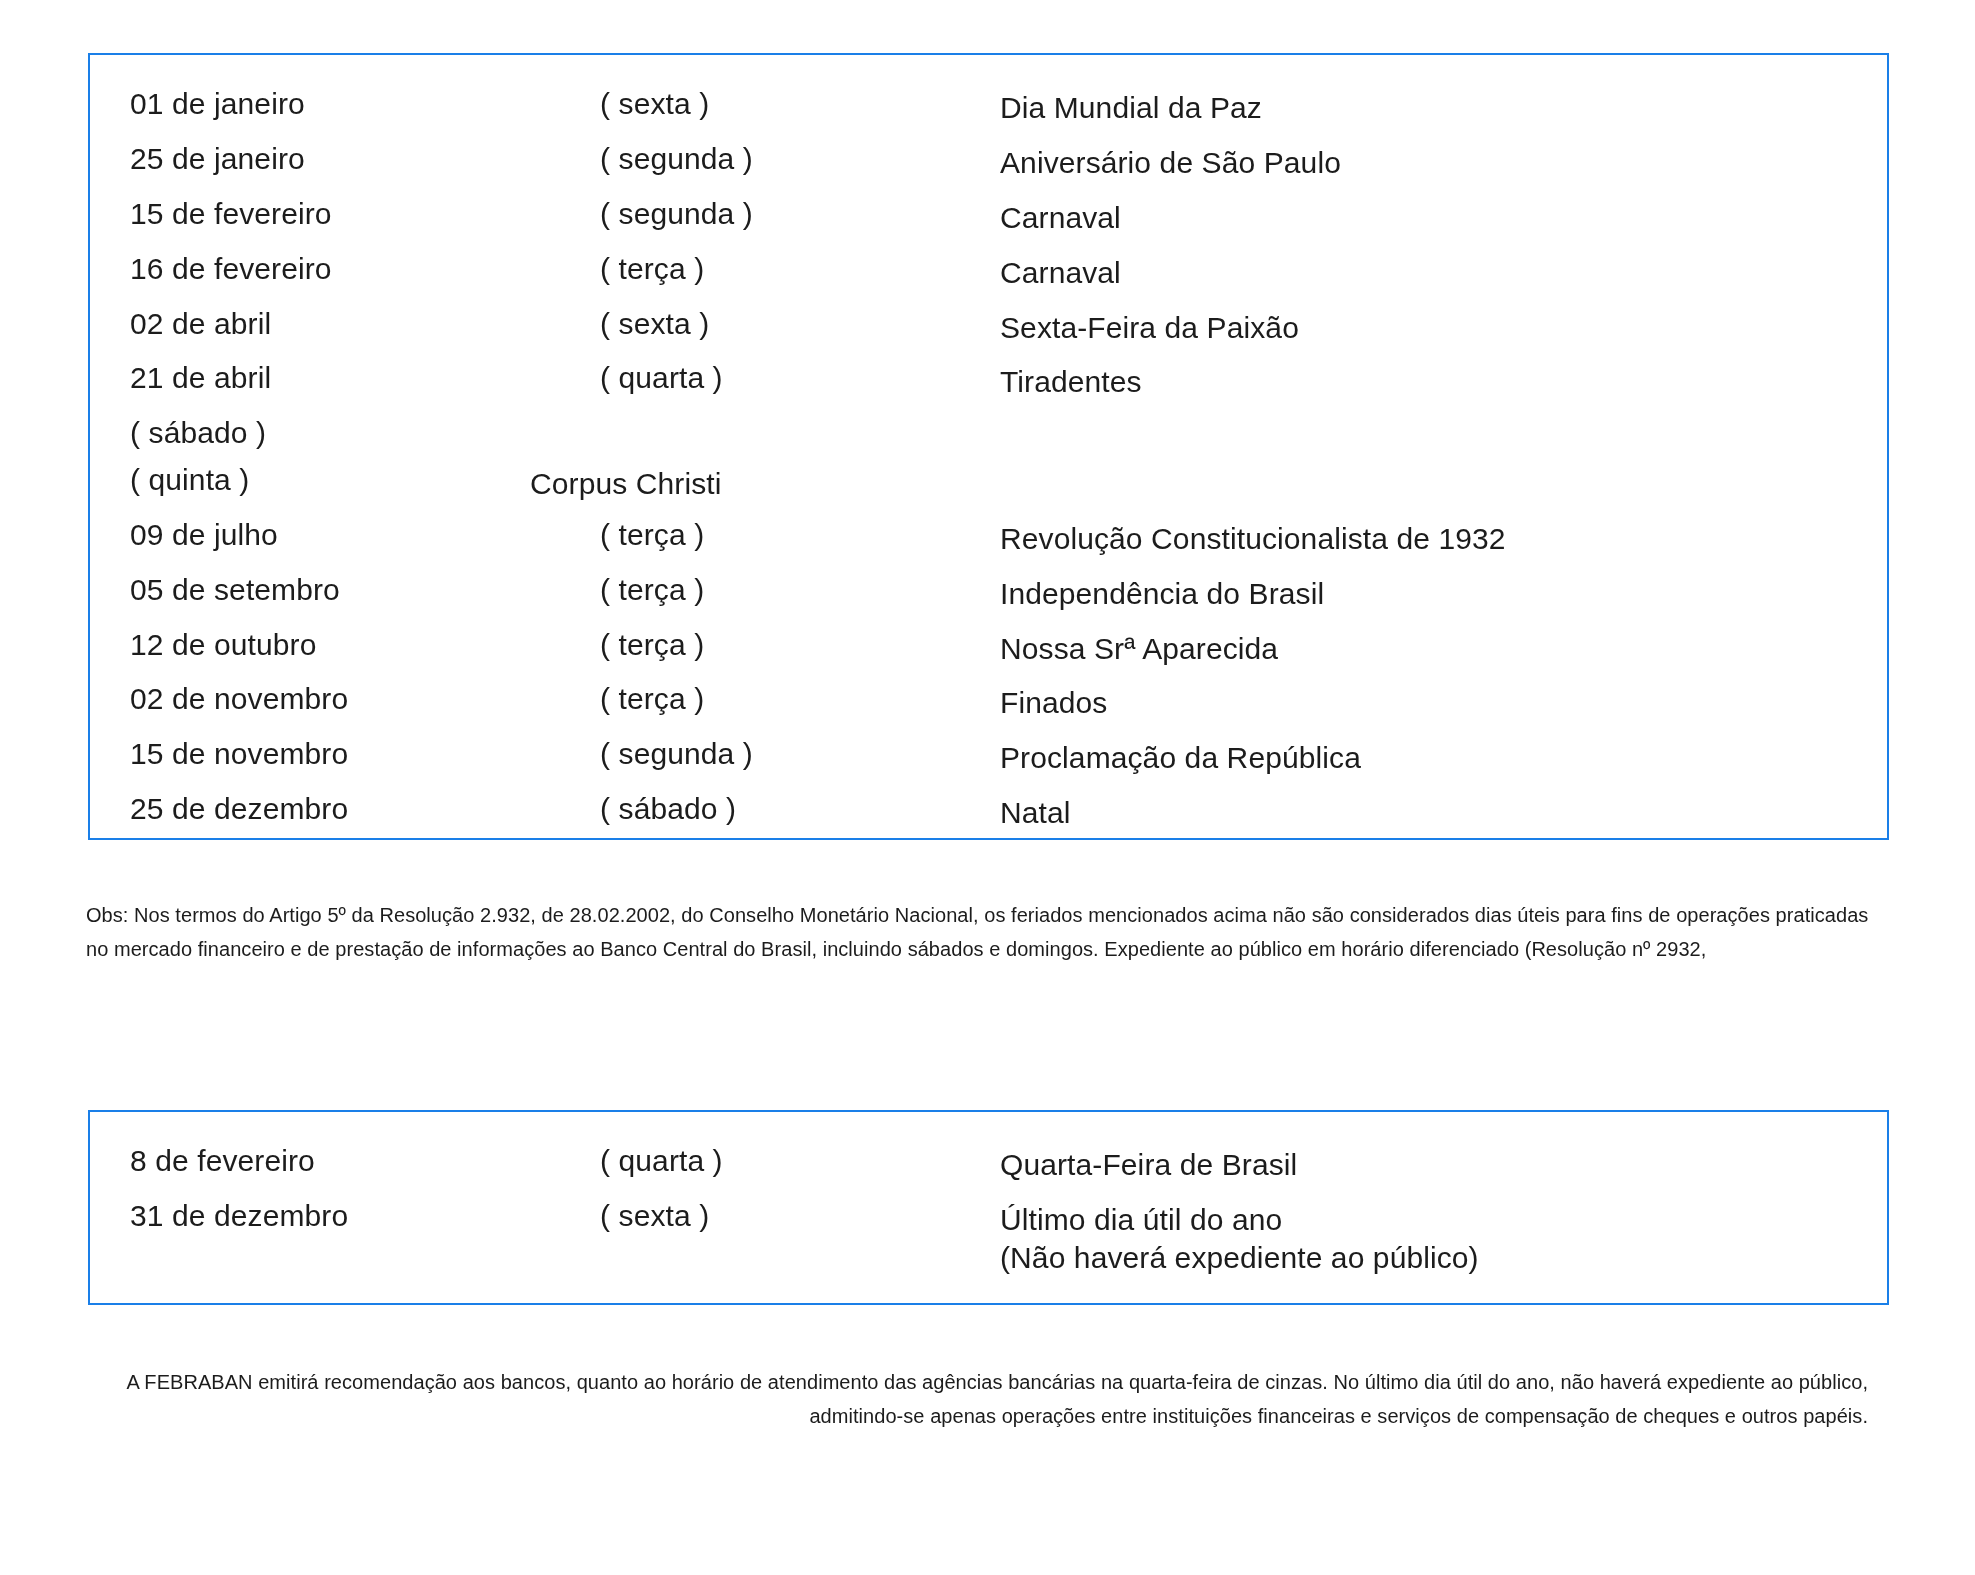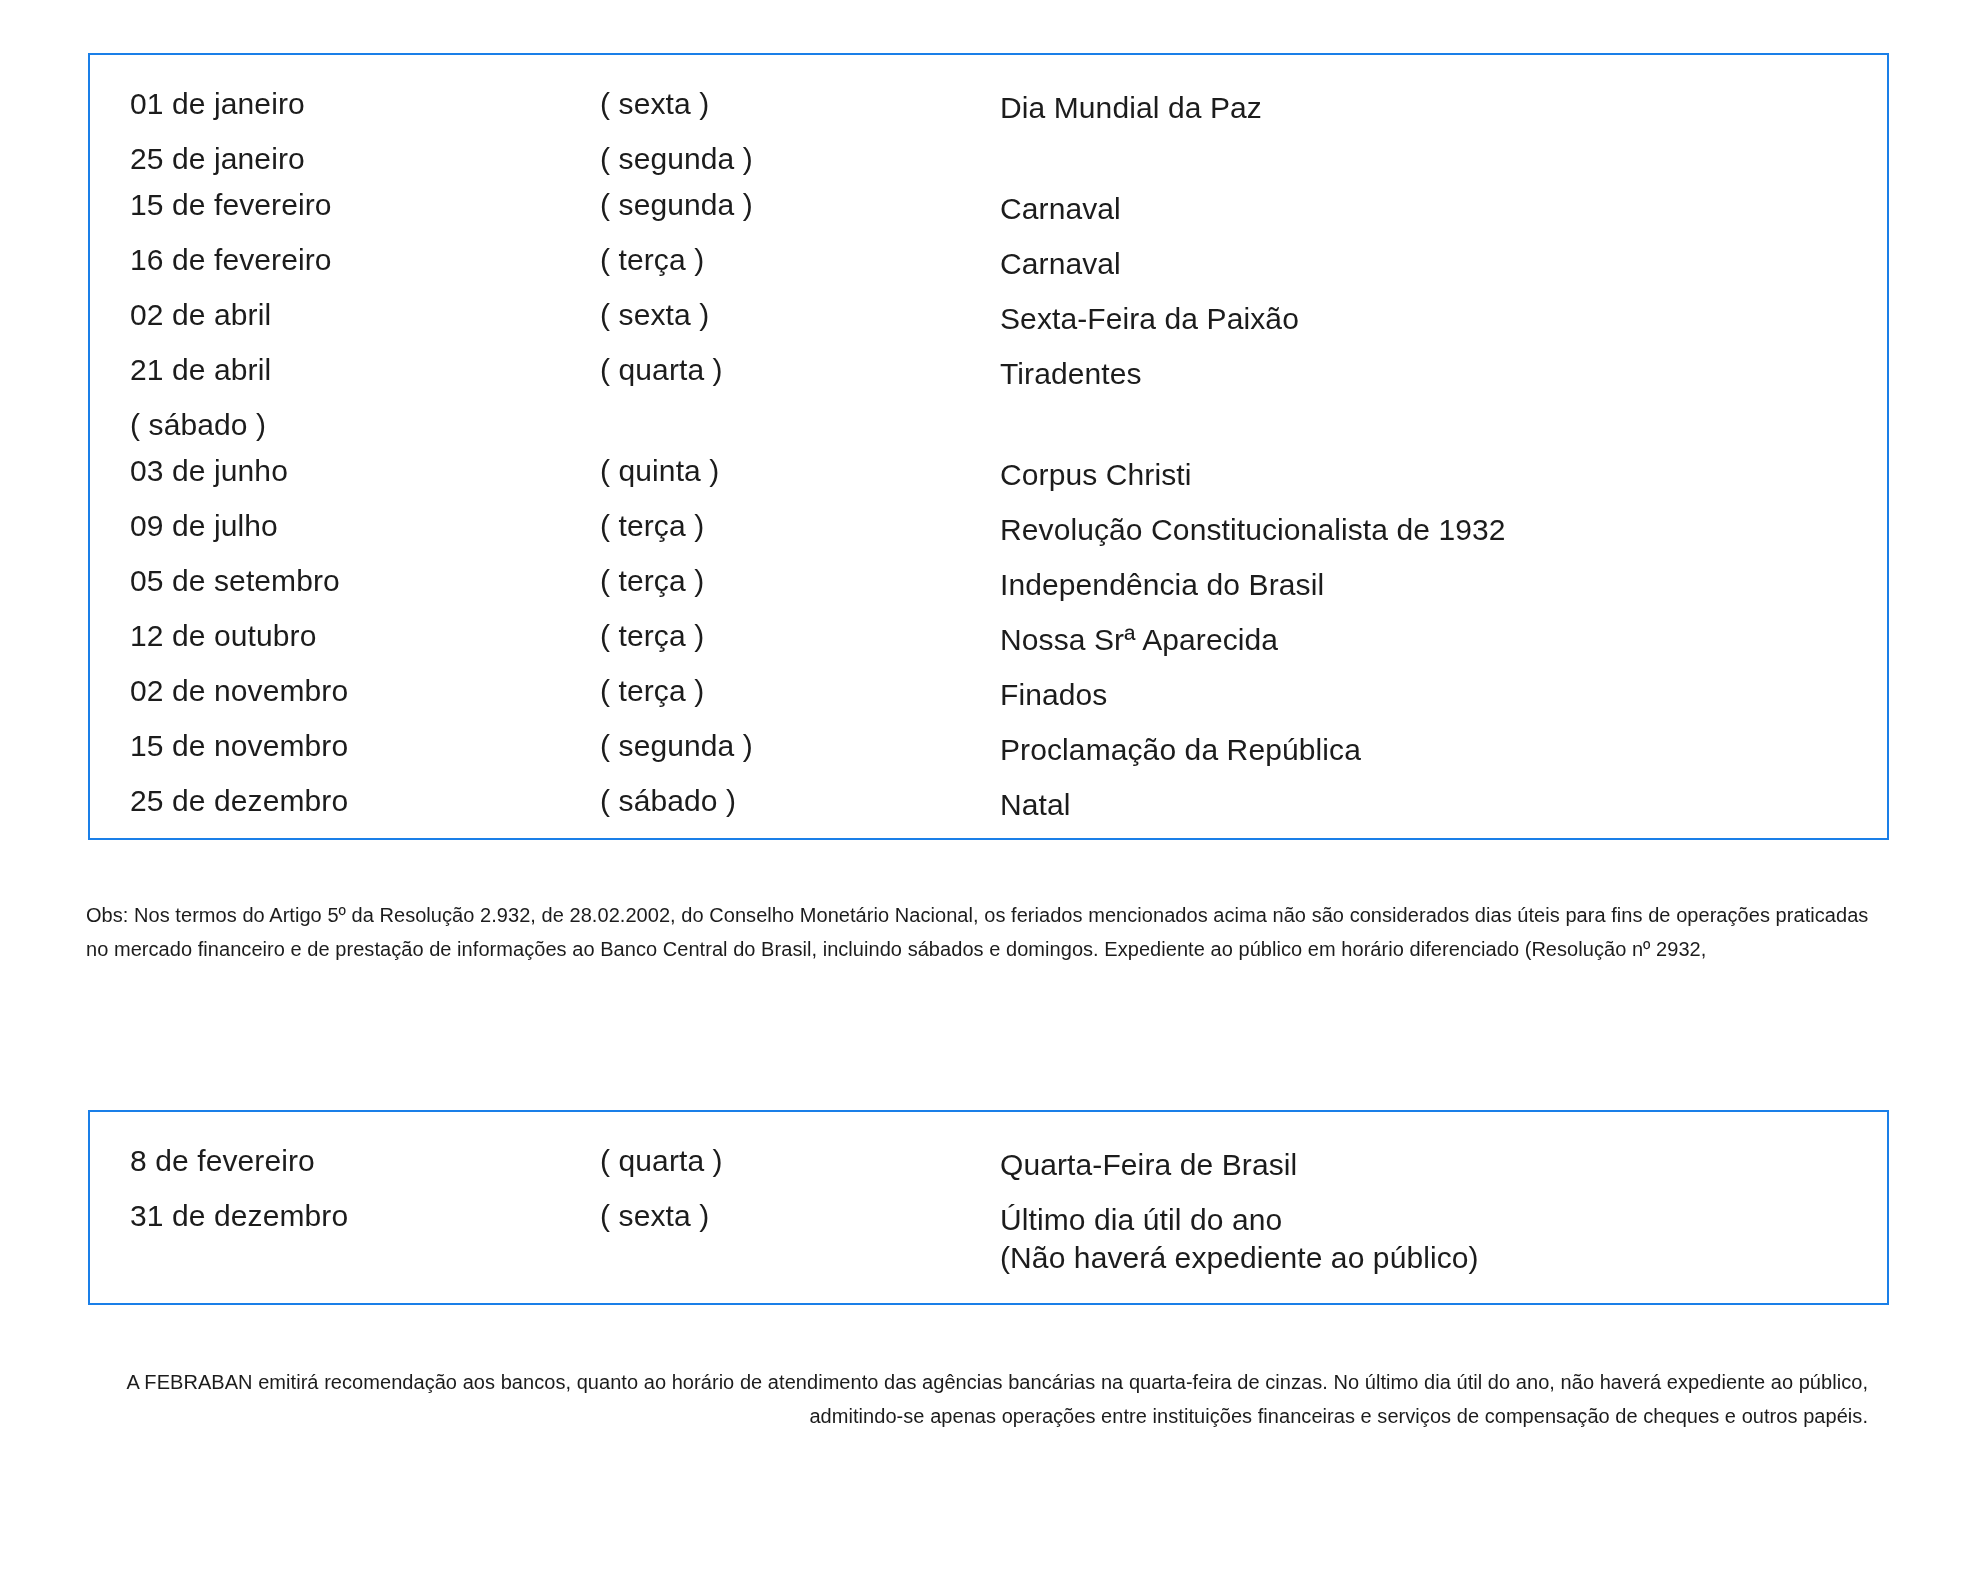--- a/index.html
+++ b/index.html
@@ -114,20 +114,21 @@
   <div class="holiday-box" id="primary-box" style="border-color: rgb(26, 127, 232);">
     <div class="rows" id="primary-rows">
         <div class="holiday-row">
           <div class="col-date"><span class="cell">01 de janeiro</span></div>
           <div class="col-weekday"><span class="cell">( sexta )</span></div>
           <div class="col-name"><span class="cell">Dia Mundial da Paz</span></div>
         </div>
         <div class="holiday-row">
           <div class="col-date"><span class="cell">25 de janeiro</span></div>
           <div class="col-weekday"><span class="cell">( segunda )</span></div>
+          <div class="col-name"><span class="cell">Aniversário de São Paulo</span></div>
         </div>
         <div class="holiday-row">
           <div class="col-date"><span class="cell">15 de fevereiro</span></div>
           <div class="col-weekday"><span class="cell">( segunda )</span></div>
           <div class="col-name"><span class="cell">Carnaval</span></div>
         </div>
         <div class="holiday-row">
           <div class="col-date"><span class="cell">16 de fevereiro</span></div>
           <div class="col-weekday"><span class="cell">( terça )</span></div>
           <div class="col-name"><span class="cell">Carnaval</span></div>
@@ -139,21 +140,20 @@
         </div>
         <div class="holiday-row">
           <div class="col-date"><span class="cell">21 de abril</span></div>
           <div class="col-weekday"><span class="cell">( quarta )</span></div>
           <div class="col-name"><span class="cell">Tiradentes</span></div>
         </div>
         <div class="holiday-row">
           <div class="col-weekday"><span class="cell">( sábado )</span></div>
         </div>
         <div class="holiday-row">
-          <div class="col-date"><span class="cell">03 de junho</span></div>
           <div class="col-weekday"><span class="cell">( quinta )</span></div>
           <div class="col-name"><span class="cell">Corpus Christi</span></div>
         </div>
         <div class="holiday-row">
           <div class="col-date"><span class="cell">09 de julho</span></div>
           <div class="col-weekday"><span class="cell">( terça )</span></div>
           <div class="col-name"><span class="cell">Revolução Constitucionalista de 1932</span></div>
         </div>
         <div class="holiday-row">
           <div class="col-date"><span class="cell">05 de setembro</span></div>

